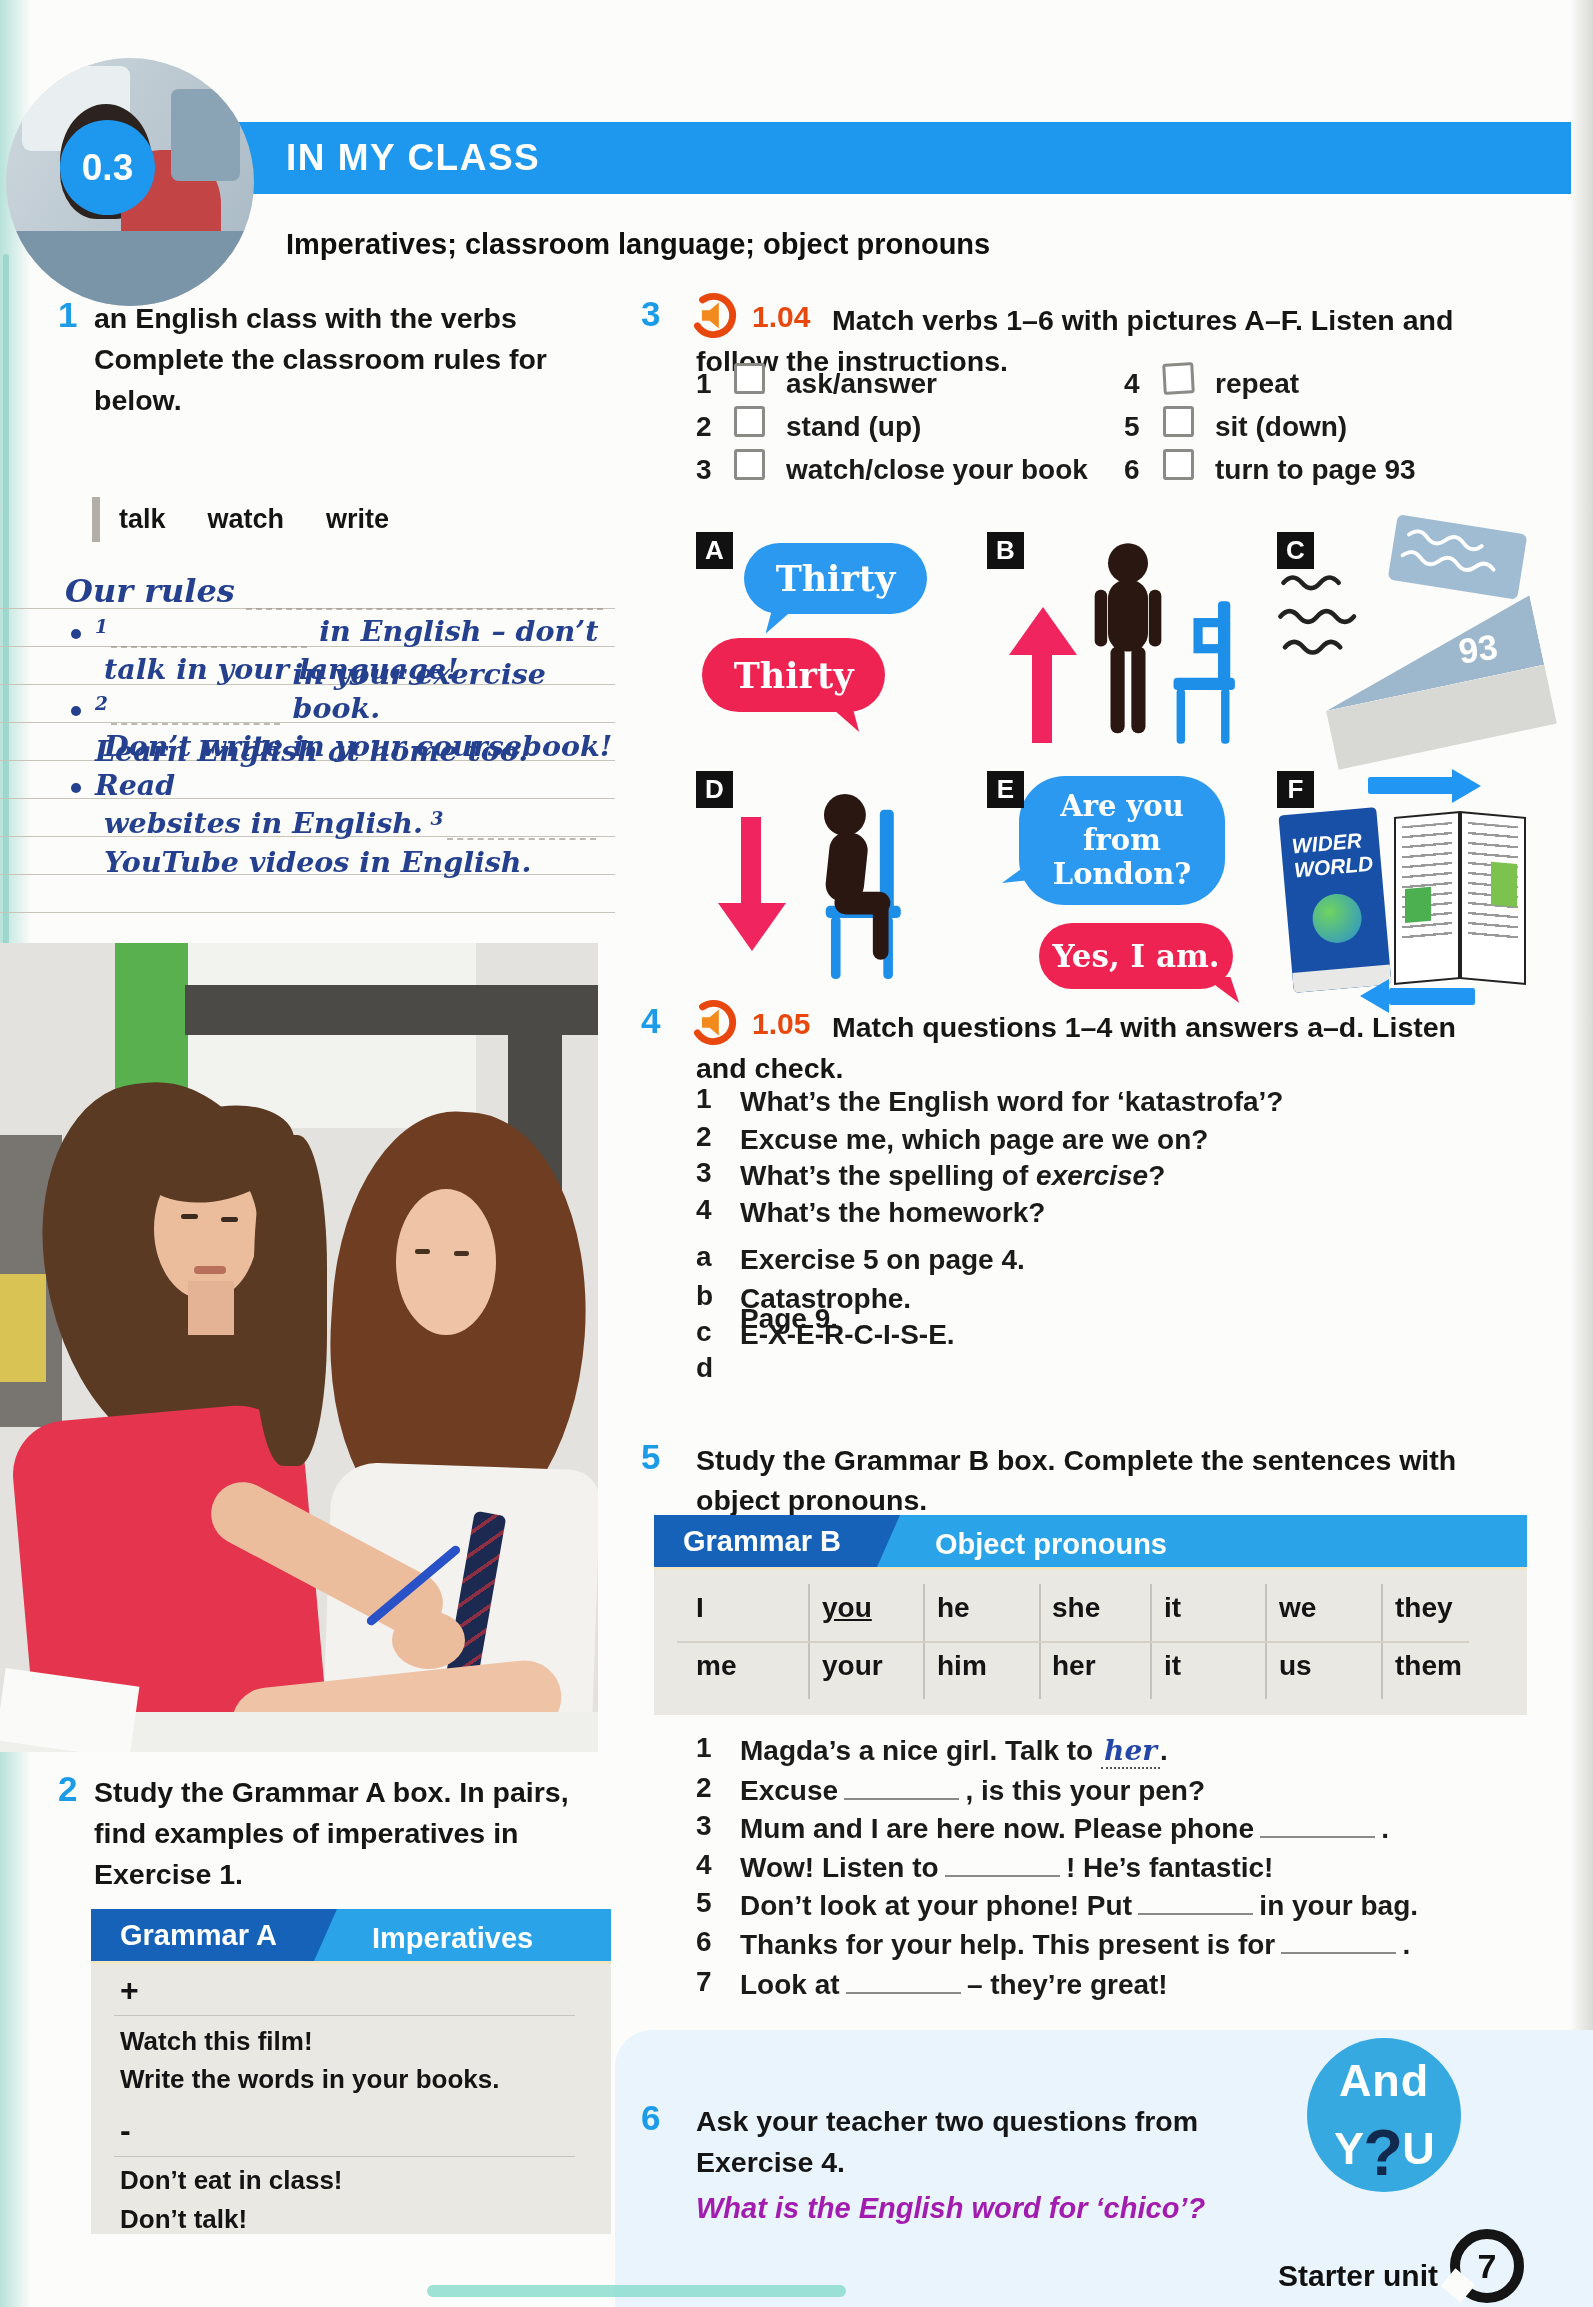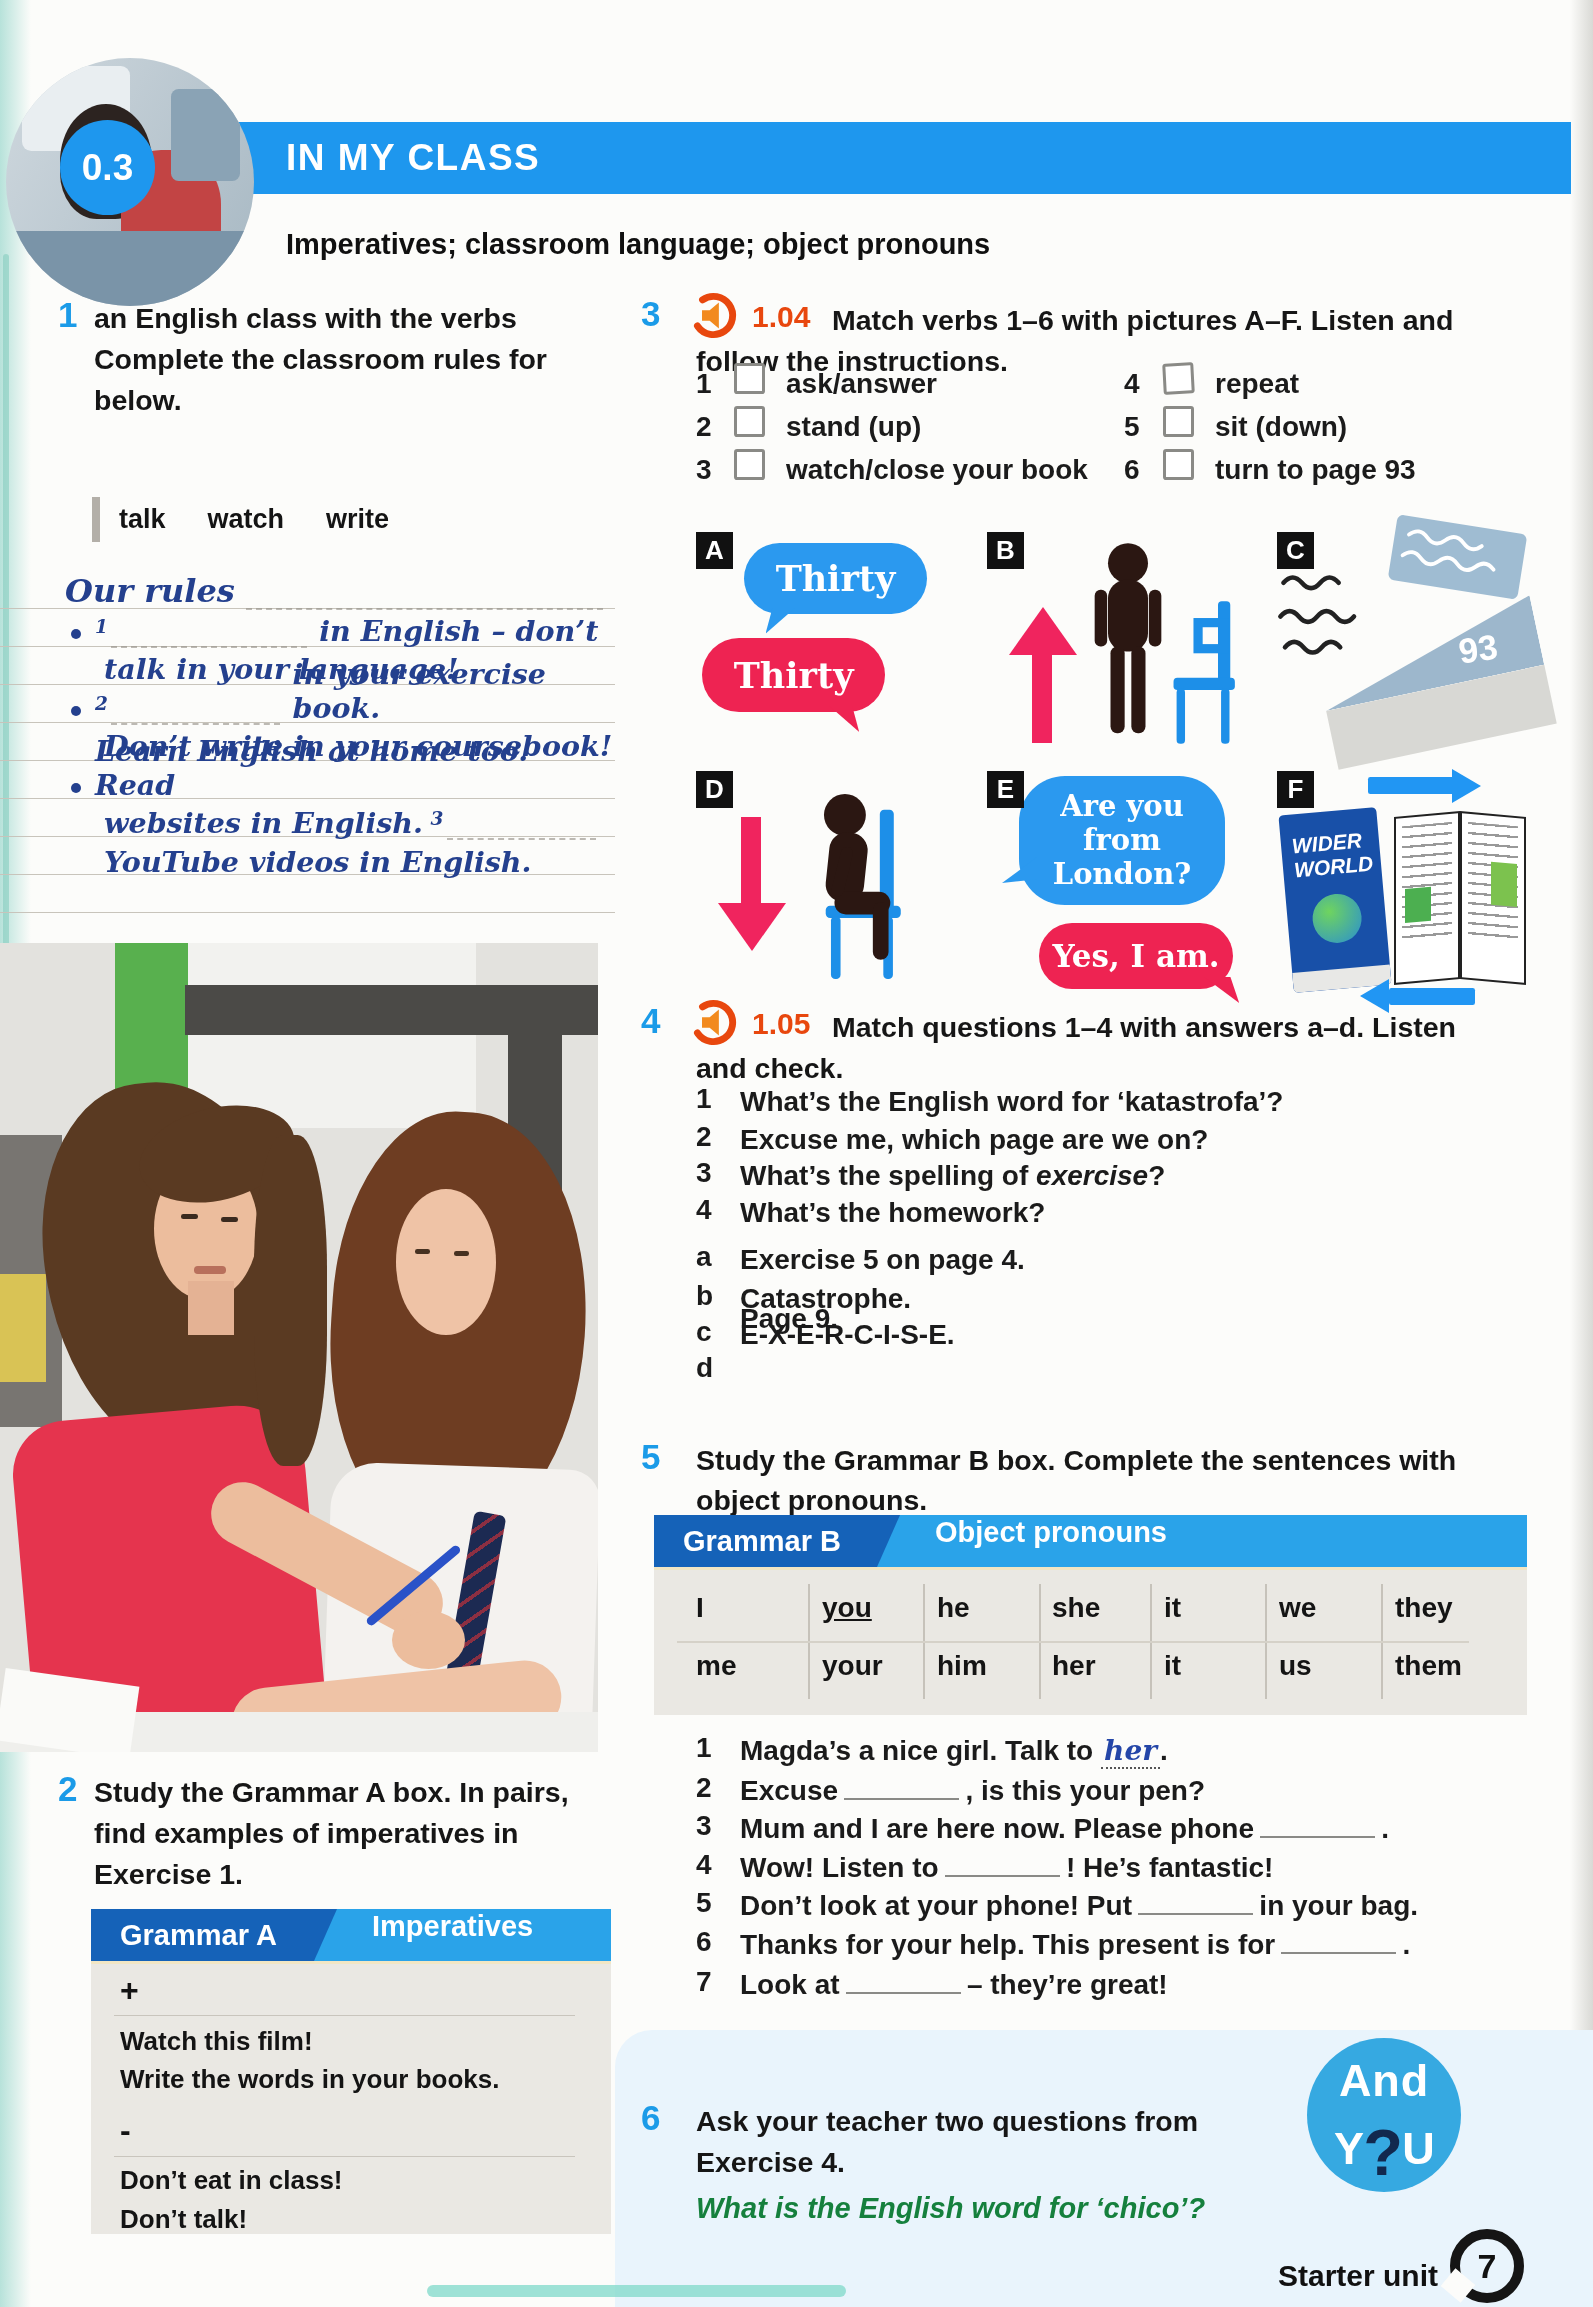--- a/index.html
+++ b/index.html
@@ -42,21 +42,21 @@
   .sup{font-size:18.5px;vertical-align:super;position:relative;top:-10.8px;margin-right:3.1px;}
   .hblank{display:inline-block;border-bottom:2.3px dashed #9a968e;opacity:.65;height:23px;}
   
   .photo{left:0;top:943px;width:598px;height:809px;background:#e3e2de;overflow:hidden;}
   
   .gbox-head{position:absolute;left:0;top:0;right:0;height:52px;background:#2aa3e9;}
   .gbox-tab{position:absolute;left:0;top:0;width:246px;height:52px;background:#1562b8;
      clip-path:polygon(0 0,246px 0,223px 52px,0 52px);}
   .gbox-tab-label{position:absolute;left:29px;top:0;height:52px;display:flex;align-items:center;
      color:#fff;font-weight:bold;font-size:29px;}
-  .gbox-topic{position:absolute;left:281px;top:0;height:35px;display:flex;align-items:center;
+  .gbox-topic{position:absolute;left:281px;top:12px;height:35px;display:flex;align-items:center;
      color:#fff;font-weight:bold;font-size:29px;}
   .gbox-body{position:absolute;left:0;right:0;top:52px;bottom:0;background:#eae8e3;border-top:3.8px solid #f2e6c4;}
   .ga-line{position:absolute;left:29px;font-weight:bold;font-size:26px;color:#141414;}
   .ga-hr{position:absolute;left:23px;width:461px;border-top:1.5px solid #c9c5bd;}
   .gb-cell{position:absolute;font-weight:bold;font-size:28px;color:#141414;}
   .gb-vline{position:absolute;top:14px;height:115px;width:1.5px;background:#c6c2ba;}
   .gb-hline{position:absolute;top:71px;left:23px;width:792px;height:1.5px;background:#d5d1c8;}
   
   .pic-cell{position:absolute;width:254px;height:219px;}
   .letter-badge{position:absolute;left:0;top:0;width:37px;height:37px;background:#111;color:#fff;
@@ -76,21 +76,21 @@
   .and-you{left:1307px;top:2038px;width:154px;height:154px;border-radius:50%;background:#36a9e1;
      display:flex;flex-direction:column;align-items:center;justify-content:center;color:#fff;font-weight:bold;gap:24px;}
   .and-you .l1{font-size:45px;line-height:42px;letter-spacing:0.8px;}
   .and-you .l2{font-size:45px;line-height:45px;display:flex;align-items:center;letter-spacing:-0.8px;}
   .and-you .q{color:#12294e;font-size:65px;font-weight:bold;line-height:45px;position:relative;top:4.6px;}
   .footer-label{font-weight:bold;font-size:30px;color:#111;}
   .page-ring{left:1450px;top:2229px;width:74px;height:74px;border-radius:50%;border:10px solid #151515;
      box-sizing:border-box;display:flex;align-items:center;justify-content:center;background:transparent;}
   .ring-gap{position:absolute;left:-15.4px;top:35px;width:26px;height:23px;background:#fcfcfa;transform:rotate(40deg);}
   .ital{font-style:italic;margin-top:16px;}
-  .example-line{font-weight:bold;font-style:italic;font-size:29px;color:#15803d;}
+  .example-line{font-weight:bold;font-style:italic;font-size:29px;color:#a21caf;}
 </style>
 </head>
 <body>
 
 <div class="page">
 
   <div class="abs edge-left"></div>
   <div class="abs edge-left-line"></div>
   <div class="abs edge-right"></div>
   <div class="abs tint"></div>

